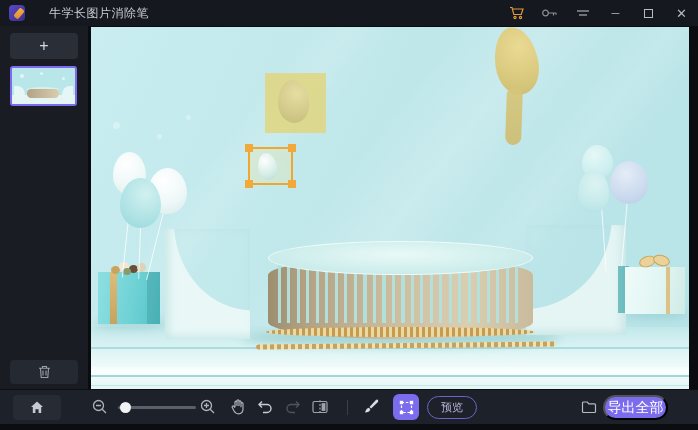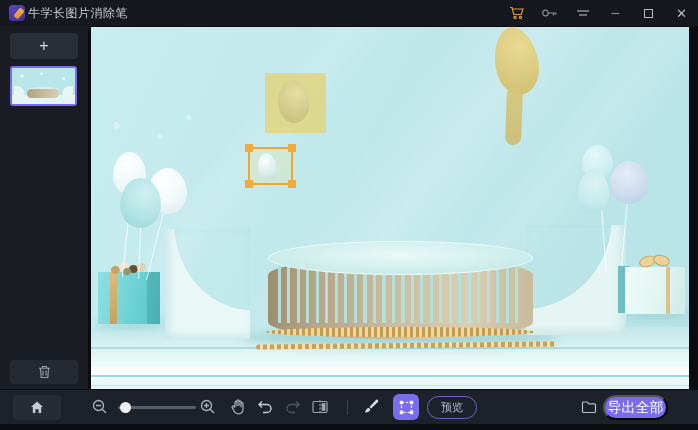--- a/index.html
+++ b/index.html
@@ -7,21 +7,21 @@
               font-family:"Liberation Sans", sans-serif; }
   .stage { position:relative; width:698px; height:430px; background:#0b0d10; }
 
   
   .titlebar { position:absolute; left:0; top:0; width:698px; height:26px;
               background:#15181e; display:flex; align-items:center; z-index:30; }
   .app-icon { width:16px; height:16px; margin-left:9px; border-radius:4px;
               background:linear-gradient(135deg,#5a49c8,#3a2f86); position:relative; overflow:hidden; }
   .app-icon::after { content:""; position:absolute; left:7px; top:3px; width:6px; height:11px;
               background:linear-gradient(135deg,#f3b14d,#e08a2e); transform:rotate(40deg); border-radius:2px; }
-  .win-title { margin-left:3px; font-size:12px; color:#c8ccd3; letter-spacing:.5px; }
+  .win-title { margin-left:24px; font-size:12px; color:#c8ccd3; letter-spacing:.5px; }
   .tb-right { margin-left:auto; display:flex; align-items:center; gap:0; }
   .tb-btn { width:33px; height:26px; display:flex; align-items:center; justify-content:center; cursor:pointer; }
   .tb-btn svg { display:block; }
   .ctl { color:#b6bac2; font-size:11px; }
   .max-box { width:9px; height:9px; border:1px solid #b6bac2; }
 
   
   .sidebar { position:absolute; left:0; top:26px; width:88px; height:369px;
              background:#191c23; z-index:20; }
   .add-btn { position:absolute; left:10px; top:7px; width:68px; height:26px;

